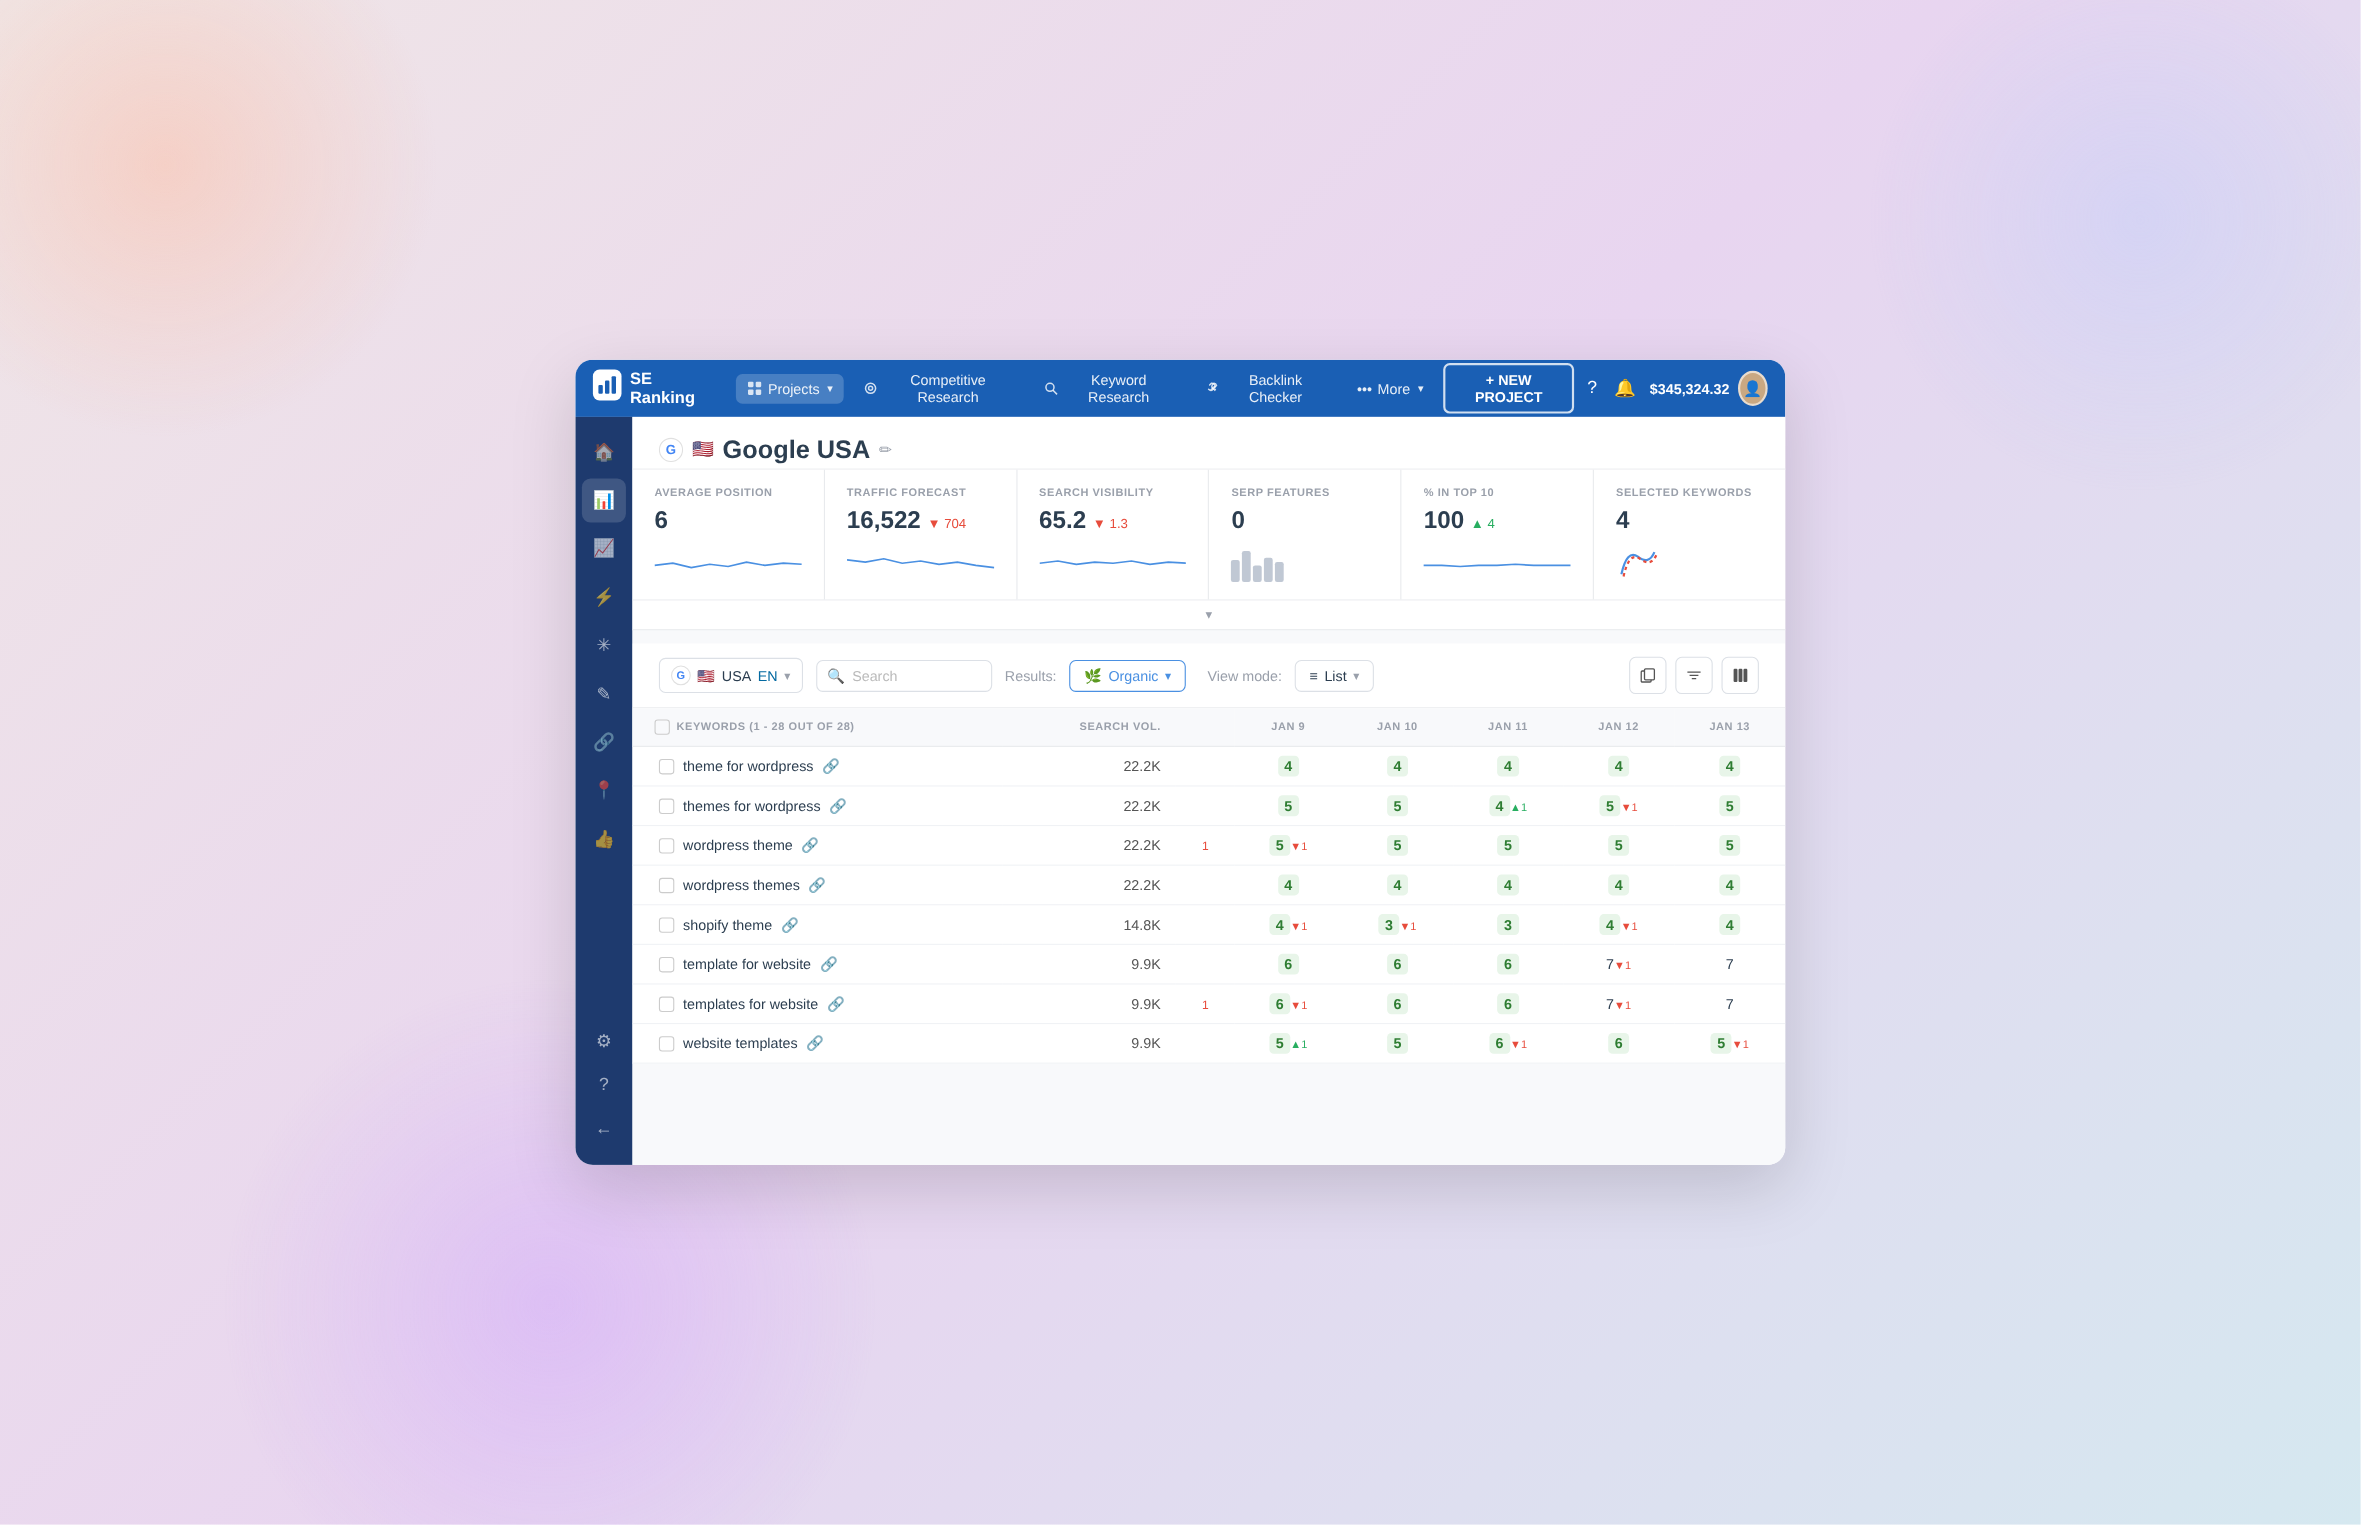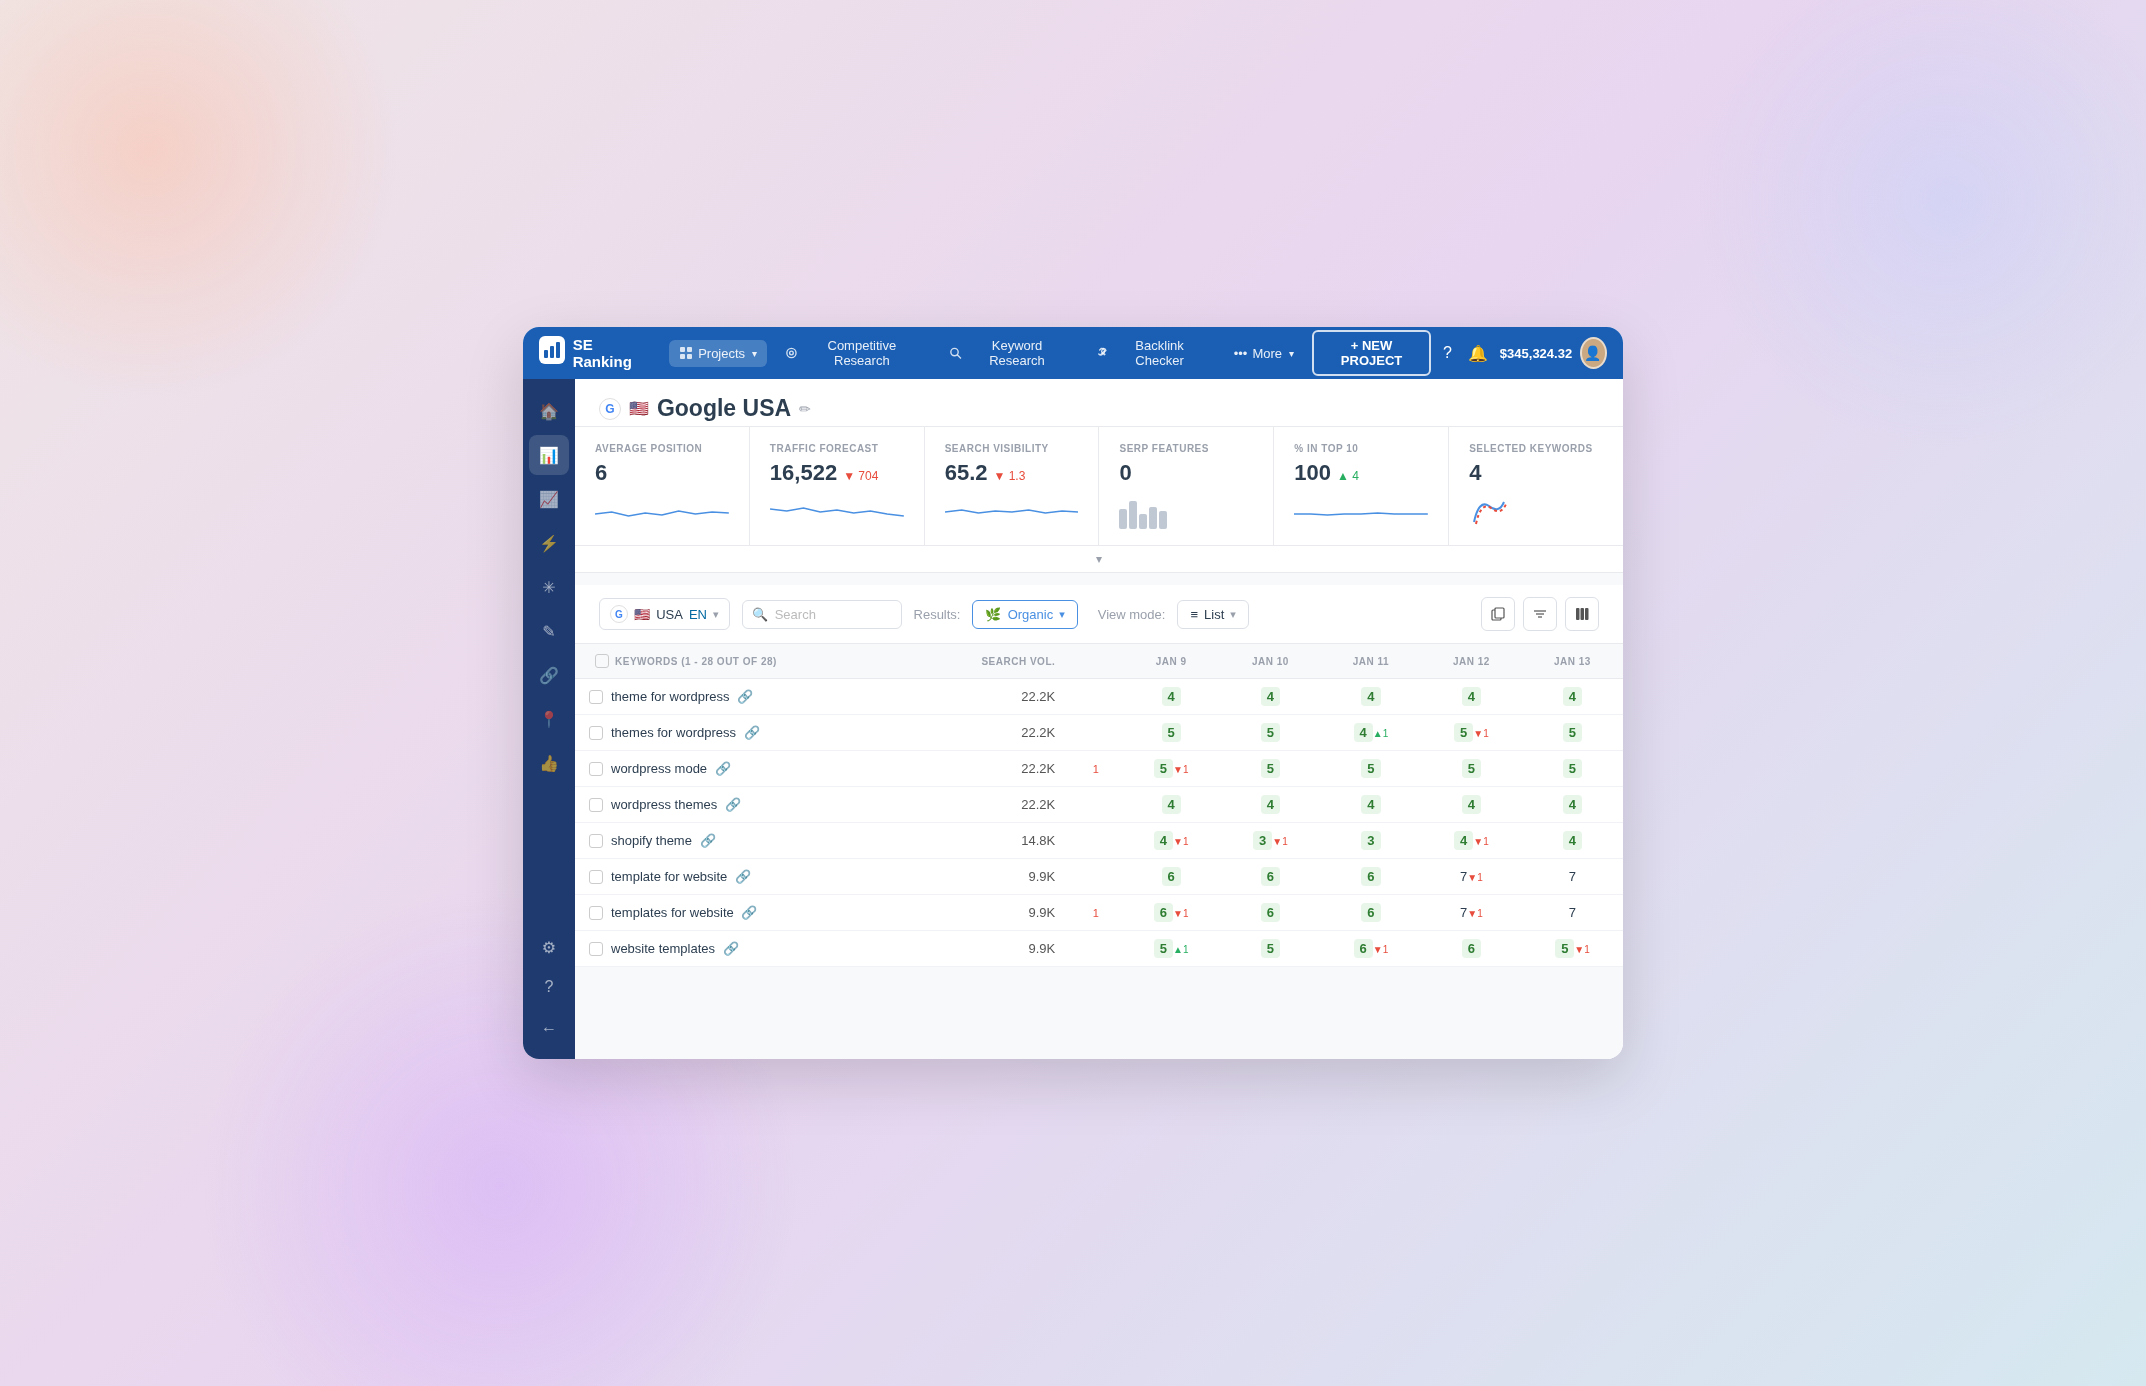--- a/index.html
+++ b/index.html
@@ -351,21 +351,21 @@
       white-space: nowrap;
     }
     .data-table th:first-child { text-align: left; padding-left: 20px; }
     .data-table th:nth-child(2) { text-align: right; }
     .data-table td {
       padding: 10px 14px;
       text-align: center;
       border-bottom: 1px solid #f0f2f5;
       color: #2c3e50;
     }
-    .data-table td:first-child { text-align: center; padding-left: 14px; }
+    .data-table td:first-child { text-align: center; padding-left: 24px; }
     .data-table td:nth-child(2) { text-align: right; color: #555; }
 
     .keyword-cell {
       display: flex;
       align-items: center;
       gap: 8px;
     }
     .checkbox {
       width: 14px;
       height: 14px;
@@ -718,21 +718,21 @@
     <td><span style="background:#e8f5e9;color:#2e7d32;border-radius:4px;padding:2px 6px;font-weight:600;">5</span></td>
     <td><span style="background:#e8f5e9;color:#2e7d32;border-radius:4px;padding:2px 6px;font-weight:600;">5</span></td>
     <td><span style="background:#e8f5e9;color:#2e7d32;border-radius:4px;padding:2px 6px;font-weight:600;">4</span><span style="color:#27ae60;font-size:10px;">▲1</span></td>
     <td><span style="background:#e8f5e9;color:#2e7d32;border-radius:4px;padding:2px 6px;font-weight:600;">5</span><span style="color:#e74c3c;font-size:10px;">▼1</span></td>
     <td><span style="background:#e8f5e9;color:#2e7d32;border-radius:4px;padding:2px 6px;font-weight:600;">5</span></td>
   </tr>
               <tr>
     <td>
       <div class="keyword-cell">
         <span class="checkbox"></span>
-        <span class="keyword-text">wordpress mode</span>
+        <span class="keyword-text">wordpress theme</span>
         <span class="link-icon">🔗</span>
       </div>
     </td>
     <td class="vol-cell">22.2K</td>
     <td><span style="color:#e74c3c;font-size:11px;">1</span></td>
     <td><span style="background:#e8f5e9;color:#2e7d32;border-radius:4px;padding:2px 6px;font-weight:600;">5</span><span style="color:#e74c3c;font-size:10px;">▼1</span></td>
     <td><span style="background:#e8f5e9;color:#2e7d32;border-radius:4px;padding:2px 6px;font-weight:600;">5</span></td>
     <td><span style="background:#e8f5e9;color:#2e7d32;border-radius:4px;padding:2px 6px;font-weight:600;">5</span></td>
     <td><span style="background:#e8f5e9;color:#2e7d32;border-radius:4px;padding:2px 6px;font-weight:600;">5</span></td>
     <td><span style="background:#e8f5e9;color:#2e7d32;border-radius:4px;padding:2px 6px;font-weight:600;">5</span></td>

